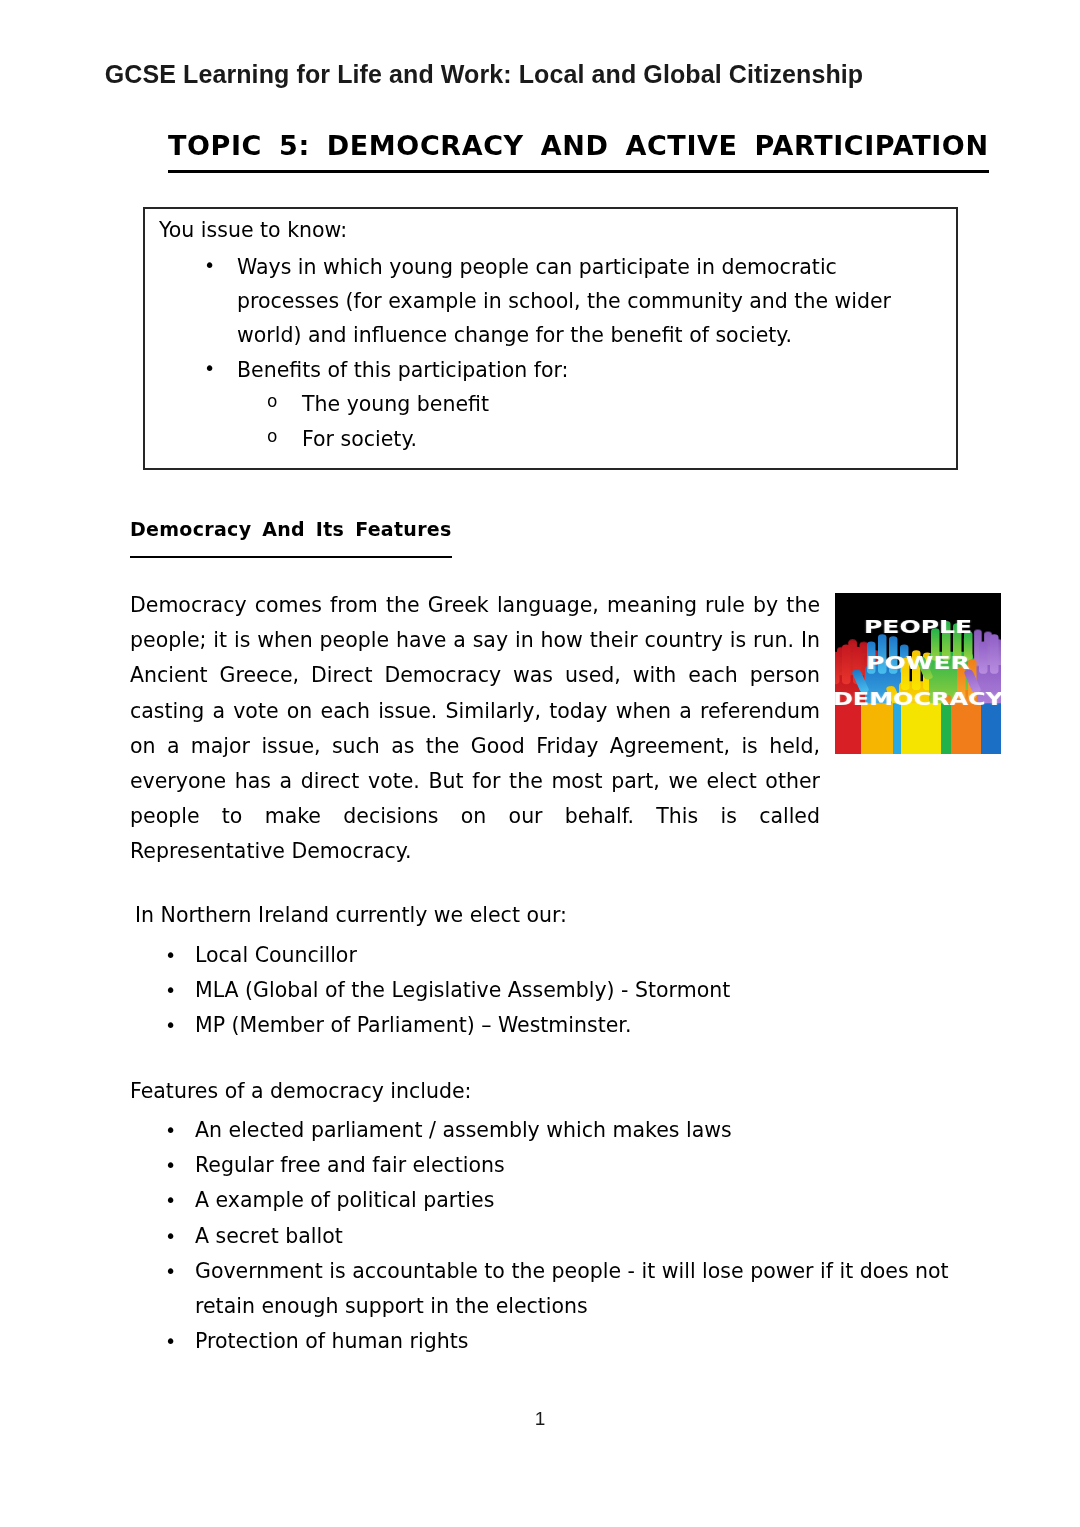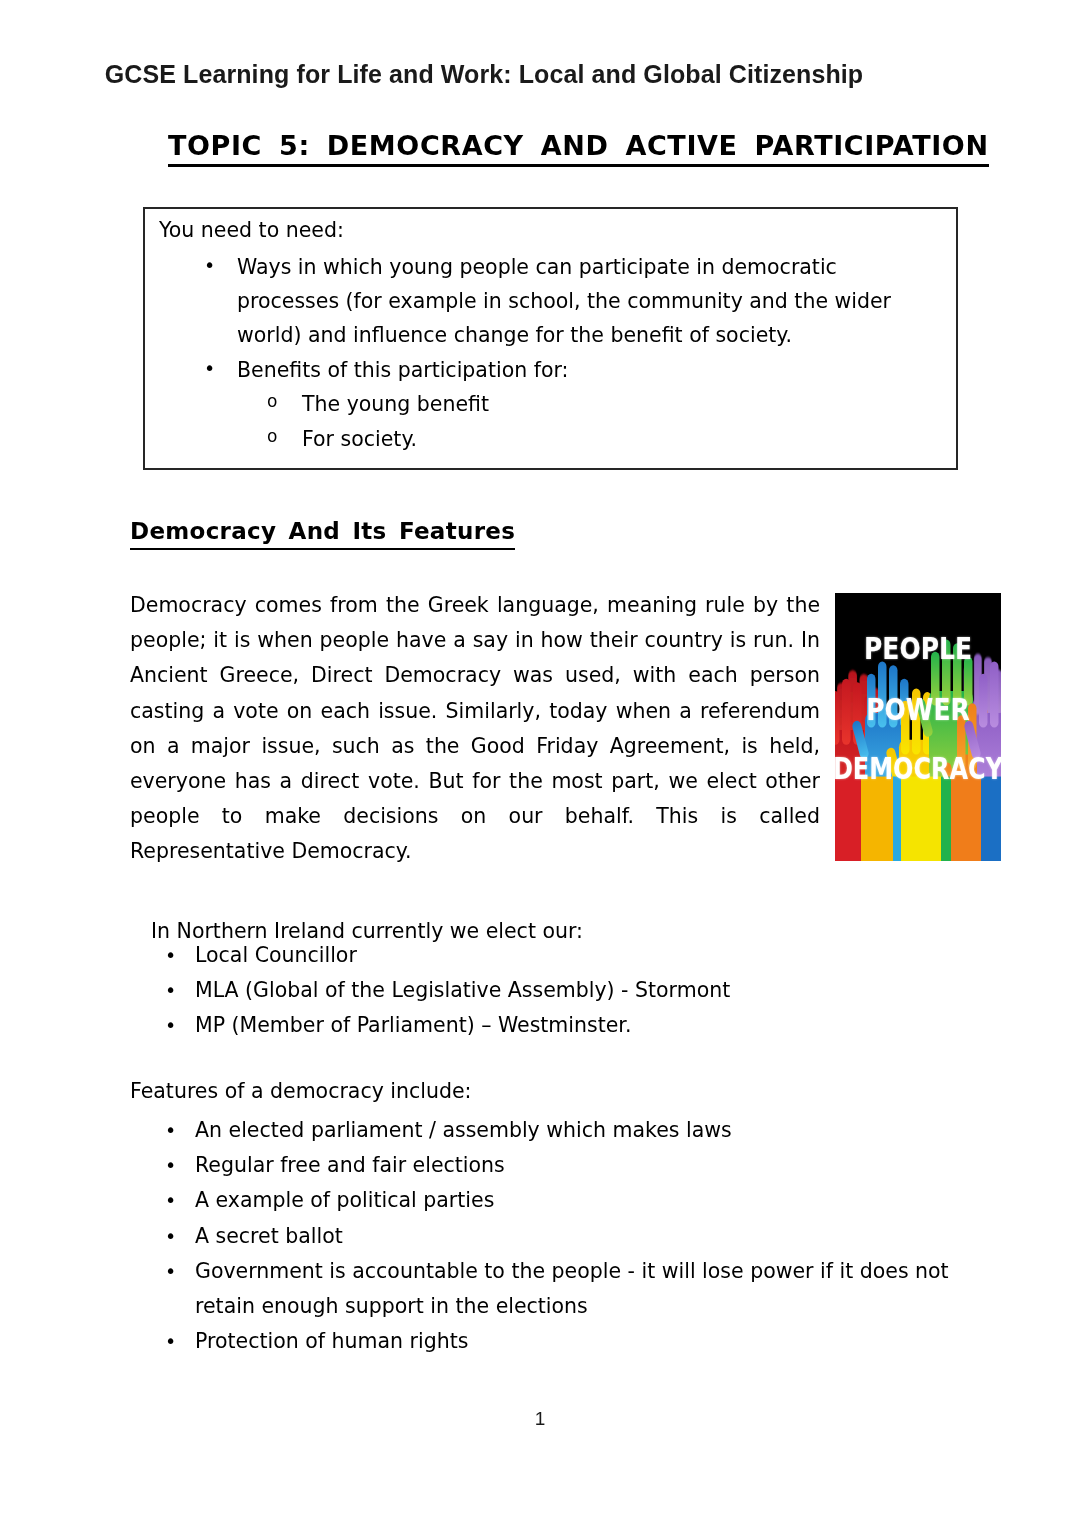--- a/index.html
+++ b/index.html
@@ -41,21 +41,21 @@
     position: absolute;
     left: 168px;
     top: 131px;
     font-family: "DejaVu Sans", sans-serif;
     font-weight: bold;
     font-size: 27px;
     letter-spacing: 0.6px;
     word-spacing: 7px;
     color: #000000;
     border-bottom: 3px solid #000000;
-    padding-bottom: 3px;
+    padding-bottom: 9px;
     line-height: 1.12;
     white-space: nowrap;
   }
 
   
   .info-box {
     position: absolute;
     left: 143px;
     top: 207px;
     width: 815px;
@@ -115,26 +115,26 @@
     line-height: 1.72;
   }
 
   
   .section-heading {
     position: absolute;
     left: 130px;
     top: 518px;
     font-family: "DejaVu Sans", sans-serif;
     font-weight: bold;
-    font-size: 23px;
+    font-size: 19px;
     letter-spacing: 0.3px;
     word-spacing: 4px;
     color: #000;
     border-bottom: 2.5px solid #000;
-    padding-bottom: 4px;
+    padding-bottom: 16px;
     white-space: nowrap;
   }
 
   
   .body-para {
     position: absolute;
     left: 130px;
     top: 588px;
     width: 690px;
     font-family: "DejaVu Sans", sans-serif;
@@ -145,40 +145,40 @@
     color: #000;
     margin: 0;
   }
 
   
   .hands-figure {
     position: absolute;
     left: 835px;
     top: 593px;
     width: 166px;
-    height: 268px;
+    height: 161px;
     overflow: hidden;
     background: #000000;
   }
   .hands-canvas {
     width: 100%;
     height: 100%;
     display: block;
   }
 
   
   .ni-lead {
     position: absolute;
     left: 135px;
     top: 905px;
     font-family: "DejaVu Sans", sans-serif;
     font-size: 20.5px;
     line-height: 1.0;
     color: #000;
-    margin: 16px;
+    margin: 0;
   }
   .ni-list {
     position: absolute;
     left: 130px;
     top: 938px;
     width: 800px;
     list-style: none;
     margin: 0;
     padding: 0;
   }
@@ -235,21 +235,21 @@
 <body>
 
 <div class="page">
 
   <div class="doc-header">GCSE Learning for Life and Work: Local and Global Citizenship</div>
 
   <div class="topic-title">TOPIC 5: DEMOCRACY AND ACTIVE PARTICIPATION</div>
 
   <div class="info-box">
     <div class="info-box-inner">
-      <p class="box-lead">You need to need:</p>
+      <p class="box-lead">You issue to know:</p>
       <ul class="box-list">
         <li>
           <span class="bullet">•</span>
           <span>Ways in which young people can participate in democratic processes (for example in school, the community and the wider world) and influence change for the benefit of society.</span>
         </li>
         <li>
           <span class="bullet">•</span>
           <span>Benefits of this participation for:</span>
           <ul class="sub-list">
             <li>

